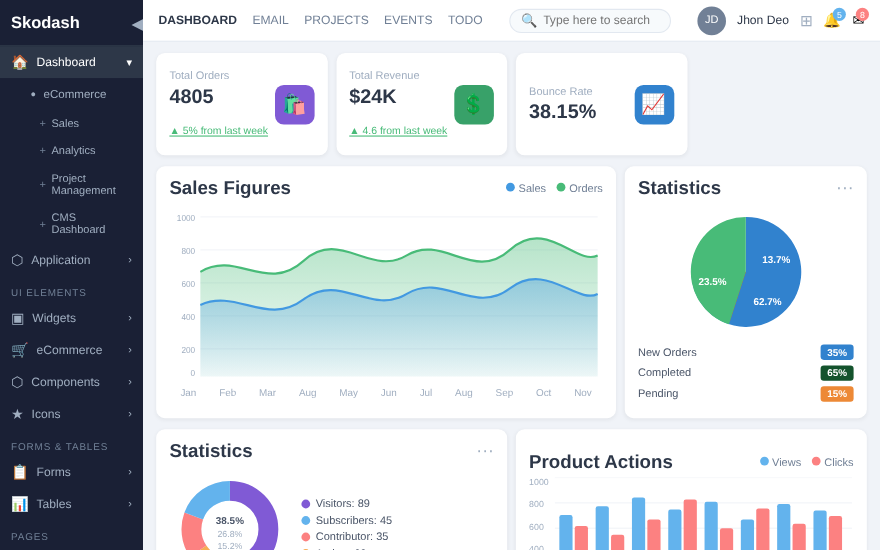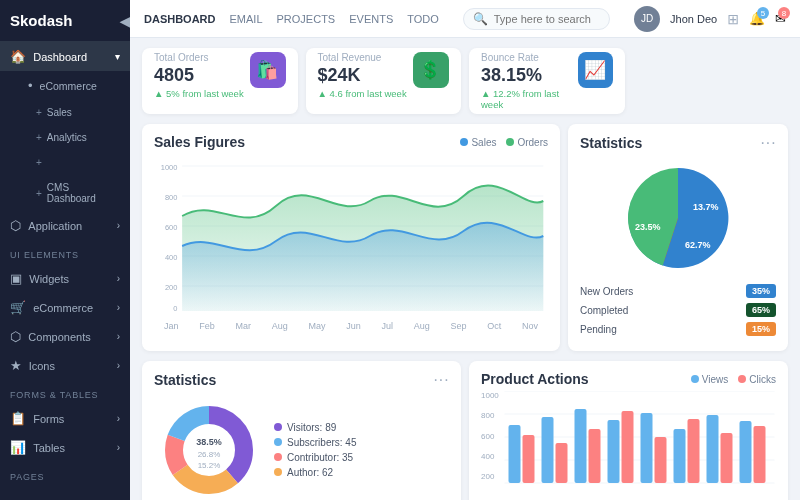--- a/index.html
+++ b/index.html
@@ -34,40 +34,40 @@
     .badge { position: absolute; top: -4px; right: -4px; background: #fc8181; color: #fff; font-size: 8px; width: 12px; height: 12px; border-radius: 50%; display: flex; align-items: center; justify-content: center; }
     .badge.blue { background: #63b3ed; }
 
     
     #content { flex: 1; overflow-y: auto; padding: 10px 12px; }
     #content::-webkit-scrollbar { width: 4px; }
     #content::-webkit-scrollbar-thumb { background: #cbd5e0; border-radius: 2px; }
 
     
     .stat-cards { display: grid; grid-template-columns: repeat(4, 1fr); gap: 8px; margin-bottom: 10px; }
-    .stat-card { background: #fff; border-radius: 8px; padding: 4px 12px; display: flex; justify-content: space-between; box-shadow: 0 1px 4px rgba(0,0,0,0.06); }
+    .stat-card { background: #fff; border-radius: 8px; padding: 16px 12px; display: flex; align-items: center; justify-content: space-between; box-shadow: 0 1px 4px rgba(0,0,0,0.06); }
     .stat-card-left {}
     .stat-card-label { font-size: 10px; color: #a0aec0; margin-bottom: 2px; }
     .stat-card-value { font-size: 18px; font-weight: 700; color: #2d3748; }
-    .stat-card-change { font-size: 9.5px; margin-top: 2px; }
+    .stat-card-change { font-size: 9.5px; margin-top: 16px; text-decoration: underline; }
     .stat-card-change.up { color: #48bb78; }
     .stat-card-change.down { color: #fc8181; }
     .stat-card-icon { width: 36px; height: 36px; border-radius: 8px; display: flex; align-items: center; justify-content: center; font-size: 18px; }
     .icon-purple { background: #805ad5; }
     .icon-green { background: #38a169; }
     .icon-teal { background: #319795; }
     .icon-blue { background: #3182ce; }
 
     
     .lower-row { display: grid; grid-template-columns: 1fr 220px; gap: 8px; margin-bottom: 10px; }
 
     
     .chart-panel { background: #fff; border-radius: 8px; padding: 10px 12px; box-shadow: 0 1px 4px rgba(0,0,0,0.06); }
     .chart-header { display: flex; align-items: center; justify-content: space-between; margin-bottom: 6px; }
-    .chart-title { font-size: 14px; font-weight: 600; color: #2d3748; }
+    .chart-title { font-size: 17px; font-weight: 600; color: #2d3748; }
     .chart-legend { display: flex; gap: 10px; align-items: center; font-size: 10px; color: #718096; }
     .legend-dot { width: 8px; height: 8px; border-radius: 50%; display: inline-block; margin-right: 3px; }
     .more-btn { color: #a0aec0; cursor: pointer; font-size: 16px; }
 
     
     .area-chart-container { position: relative; }
     .x-labels { display: flex; justify-content: space-between; padding: 2px 10px 0; font-size: 9px; color: #a0aec0; }
 
     
     .stats-panel { background: #fff; border-radius: 8px; padding: 10px 12px; box-shadow: 0 1px 4px rgba(0,0,0,0.06); }
@@ -85,21 +85,21 @@
     
     .stats-bottom { background: #fff; border-radius: 8px; padding: 10px 12px; box-shadow: 0 1px 4px rgba(0,0,0,0.06); }
     .stats-bottom-inner { display: flex; align-items: center; gap: 10px; }
     .donut-container { flex-shrink: 0; }
     .stats-legend-items { font-size: 10px; color: #4a5568; }
     .legend-item { display: flex; align-items: center; margin-bottom: 4px; }
     .legend-circle { width: 8px; height: 8px; border-radius: 50%; margin-right: 5px; flex-shrink: 0; }
 
     
     .product-actions { background: #fff; border-radius: 8px; padding: 10px 12px; box-shadow: 0 1px 4px rgba(0,0,0,0.06); }
-    .product-chart-header { display: flex; align-items: center; justify-content: space-between; margin-bottom: 4px; }
+    .product-chart-header { display: flex; align-items: center; justify-content: space-between; margin-bottom: 4px; margin-top: 10px; }
     .product-legend { display: flex; gap: 10px; font-size: 10px; color: #718096; }
     .bar-chart-container { position: relative; }
     .bar-y-labels { position: absolute; left: 0; top: 0; display: flex; flex-direction: column; justify-content: space-between; height: 90px; font-size: 8px; color: #a0aec0; }
     .bar-chart-inner { margin-left: 22px; }
   </style>
 </head>
 <body>
 
 <div id="sidebar">
   <div class="sidebar-logo">
@@ -119,20 +119,21 @@
   <div class="sidebar-nav-item" style="padding-left:36px;font-size:10px;">
     <span style="margin-right:5px;color:#718096;">+</span>
     <span>Sales</span>
   </div>
   <div class="sidebar-nav-item" style="padding-left:36px;font-size:10px;">
     <span style="margin-right:5px;color:#718096;">+</span>
     <span>Analytics</span>
   </div>
   <div class="sidebar-nav-item" style="padding-left:36px;font-size:10px;">
     <span style="margin-right:5px;color:#718096;">+</span>
+    <span>Project Management</span>
   </div>
   <div class="sidebar-nav-item" style="padding-left:36px;font-size:10px;">
     <span style="margin-right:5px;color:#718096;">+</span>
     <span>CMS Dashboard</span>
   </div>
   <div class="sidebar-nav-item">
     <span class="nav-icon">⬡</span>
     <span>Application</span>
     <span class="nav-arrow">›</span>
   </div>
@@ -223,21 +224,20 @@
           <div class="stat-card-label">Total Revenue</div>
           <div class="stat-card-value">$24K</div>
           <div class="stat-card-change up">▲ 4.6 from last week</div>
         </div>
         <div class="stat-card-icon icon-green">💲</div>
       </div>
       <div class="stat-card">
         <div class="stat-card-left">
           <div class="stat-card-label">Bounce Rate</div>
           <div class="stat-card-value">38.15%</div>
-          <div class="stat-card-change up">▲ 12.2% from last week</div>
         </div>
         <div class="stat-card-icon icon-blue">📈</div>
       </div>
     </div>
 
     <div class="lower-row">
 
       <div class="chart-panel">
         <div class="chart-header">
           <span class="chart-title">Sales Figures</span>

